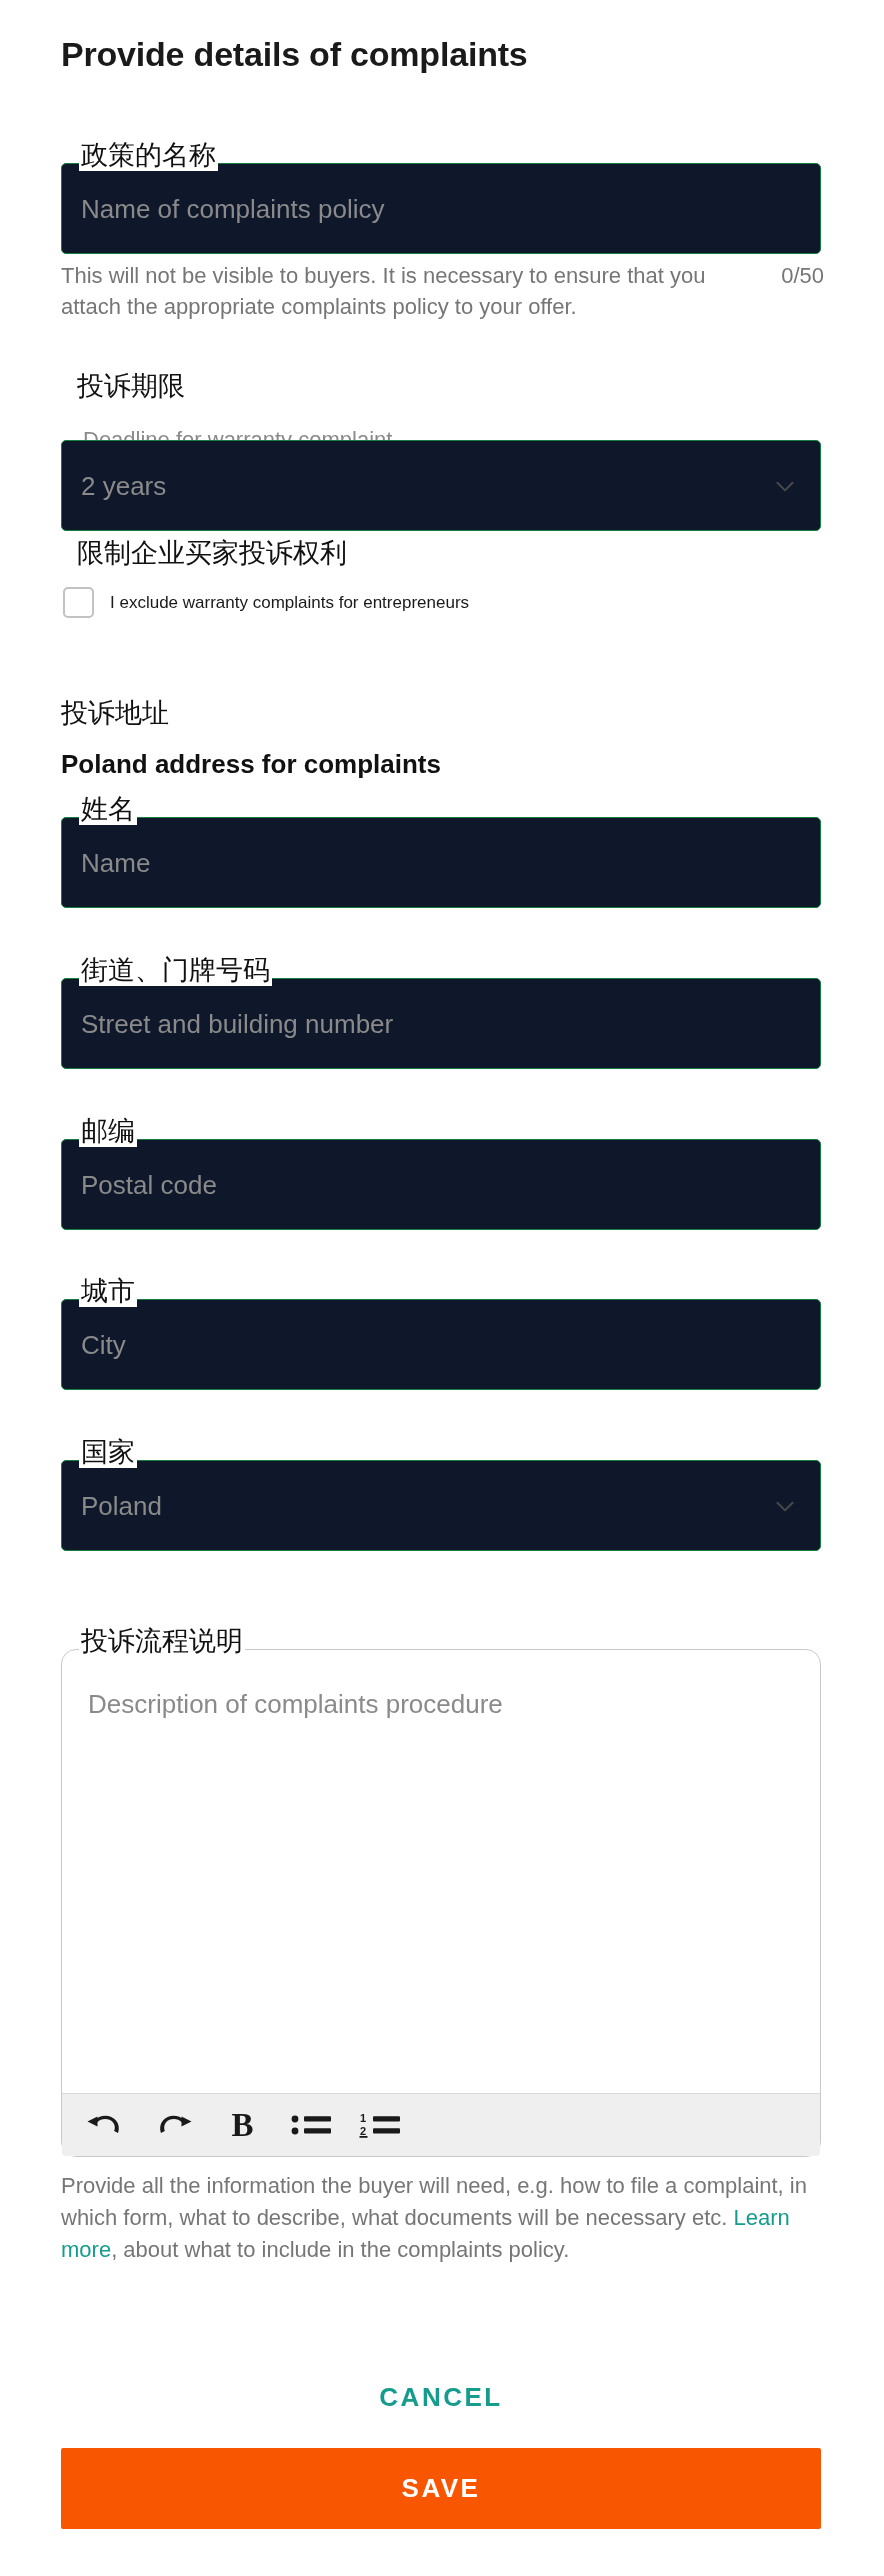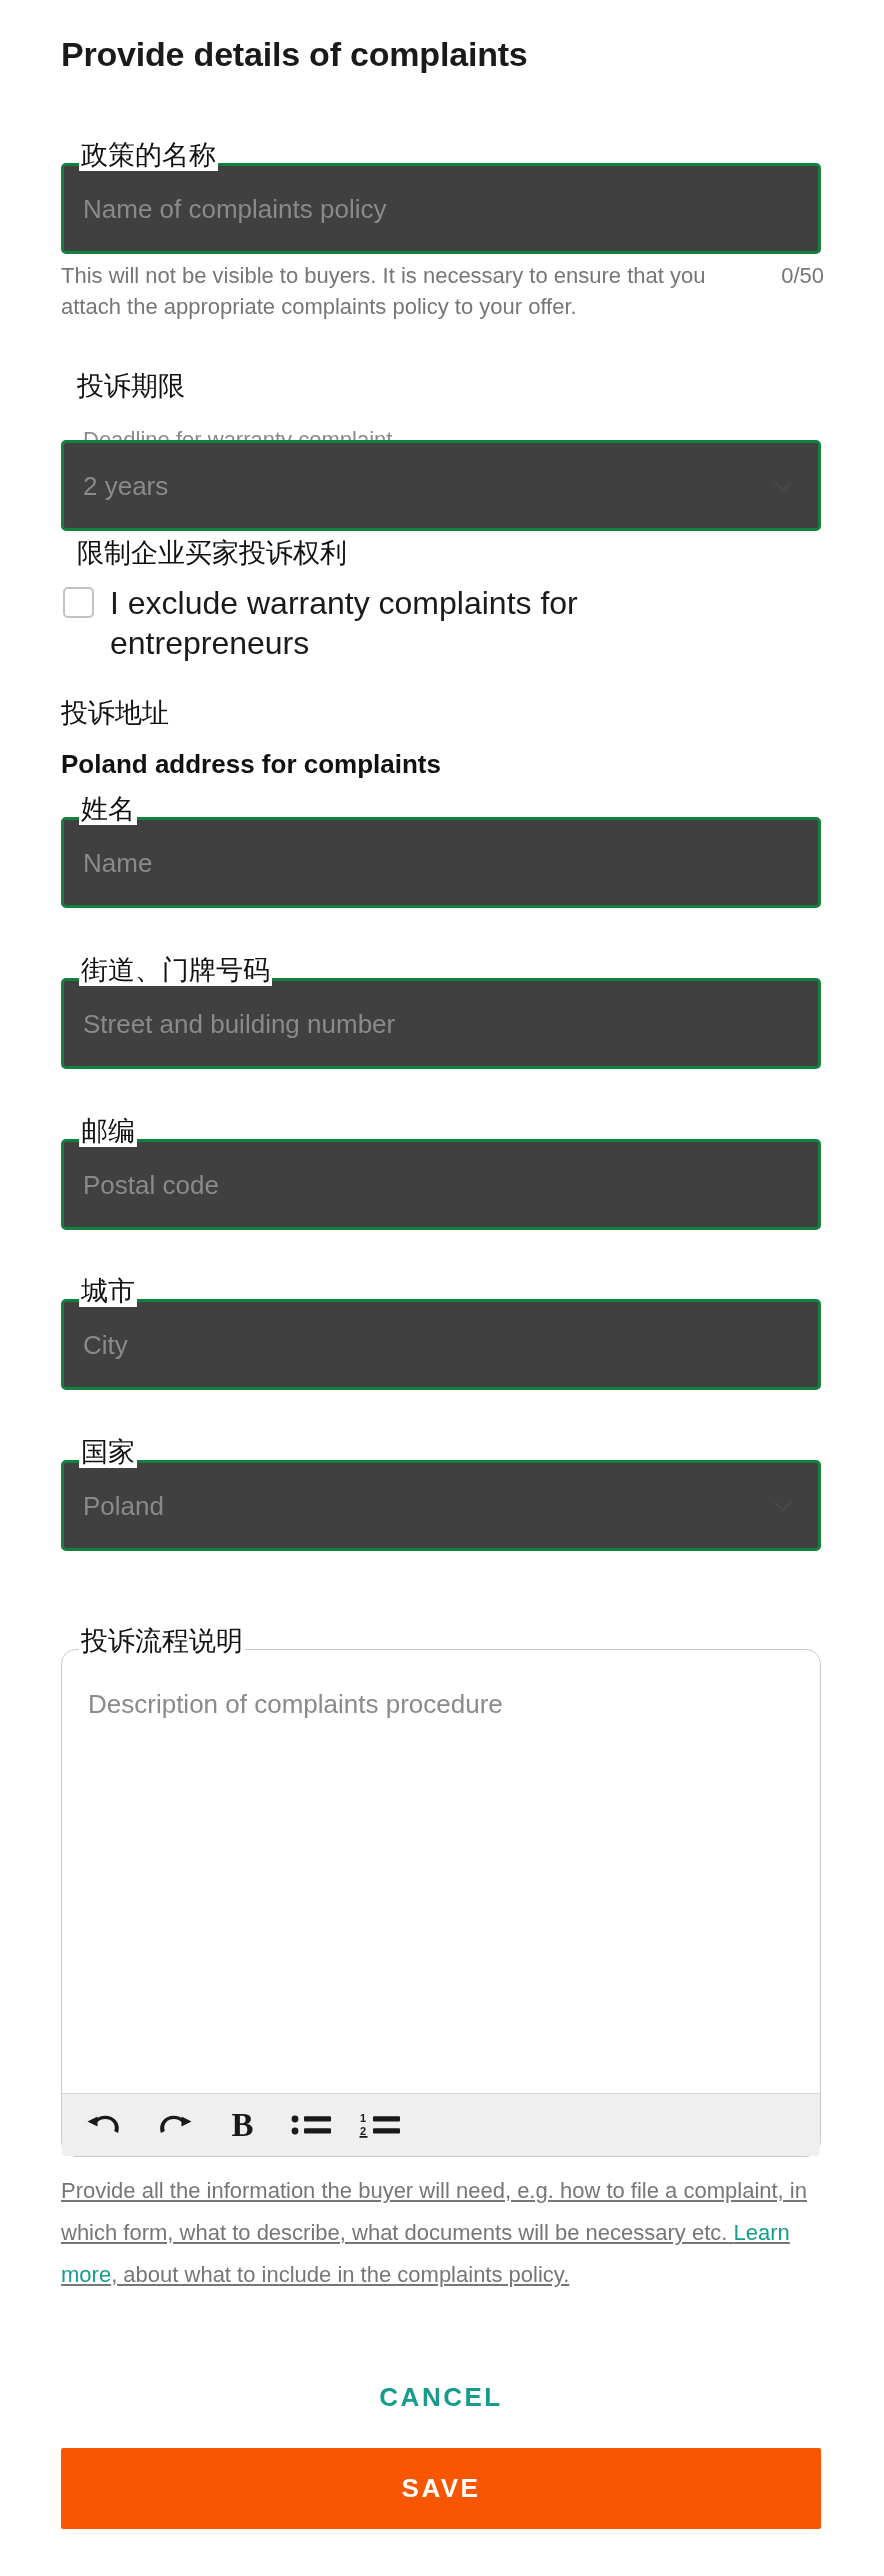--- a/index.html
+++ b/index.html
@@ -33,23 +33,23 @@
   
   .field {
     position: absolute;
     left: 61px;
     width: 760px;
   }
   .field-box {
     position: relative;
     width: 760px;
     height: 91px;
-    border: 3px solid #15803d;
+    border: 1px solid #15803d;
     border-radius: 5px;
-    background: #404040;
+    background: #0f172a;
   }
 
   
   .field-ph {
     position: absolute;
     left: 19px;
     top: 50%;
     transform: translateY(-50%);
     font-size: 26px;
     line-height: 32px;
@@ -135,21 +135,21 @@
   .cb-box {
     flex: 0 0 auto;
     width: 31px;
     height: 31px;
     border: 2px solid #c2c2c2;
     border-radius: 5px;
     background: #ffffff;
     margin-top: 4px;
   }
   .cb-label {
-    font-size: 32px;
+    font-size: 17px;
     line-height: 40px;
     color: #1a1a1a;
     max-width: 536px;
   }
 
   
   .sub-bold {
     position: absolute;
     left: 61px;
     font-size: 26px;
@@ -210,23 +210,22 @@
     line-height: 1;
   }
 
   
   .footer-note {
     position: absolute;
     left: 61px;
     top: 2170px;
     width: 764px;
     font-size: 22px;
-    line-height: 42px;
+    line-height: 32px;
     color: #767676;
-    text-decoration: underline;
   }
   .link-teal {
     color: #159c8c;
     text-decoration: none;
   }
 
   
   .btn-cancel {
     position: absolute;
     left: 61px;

